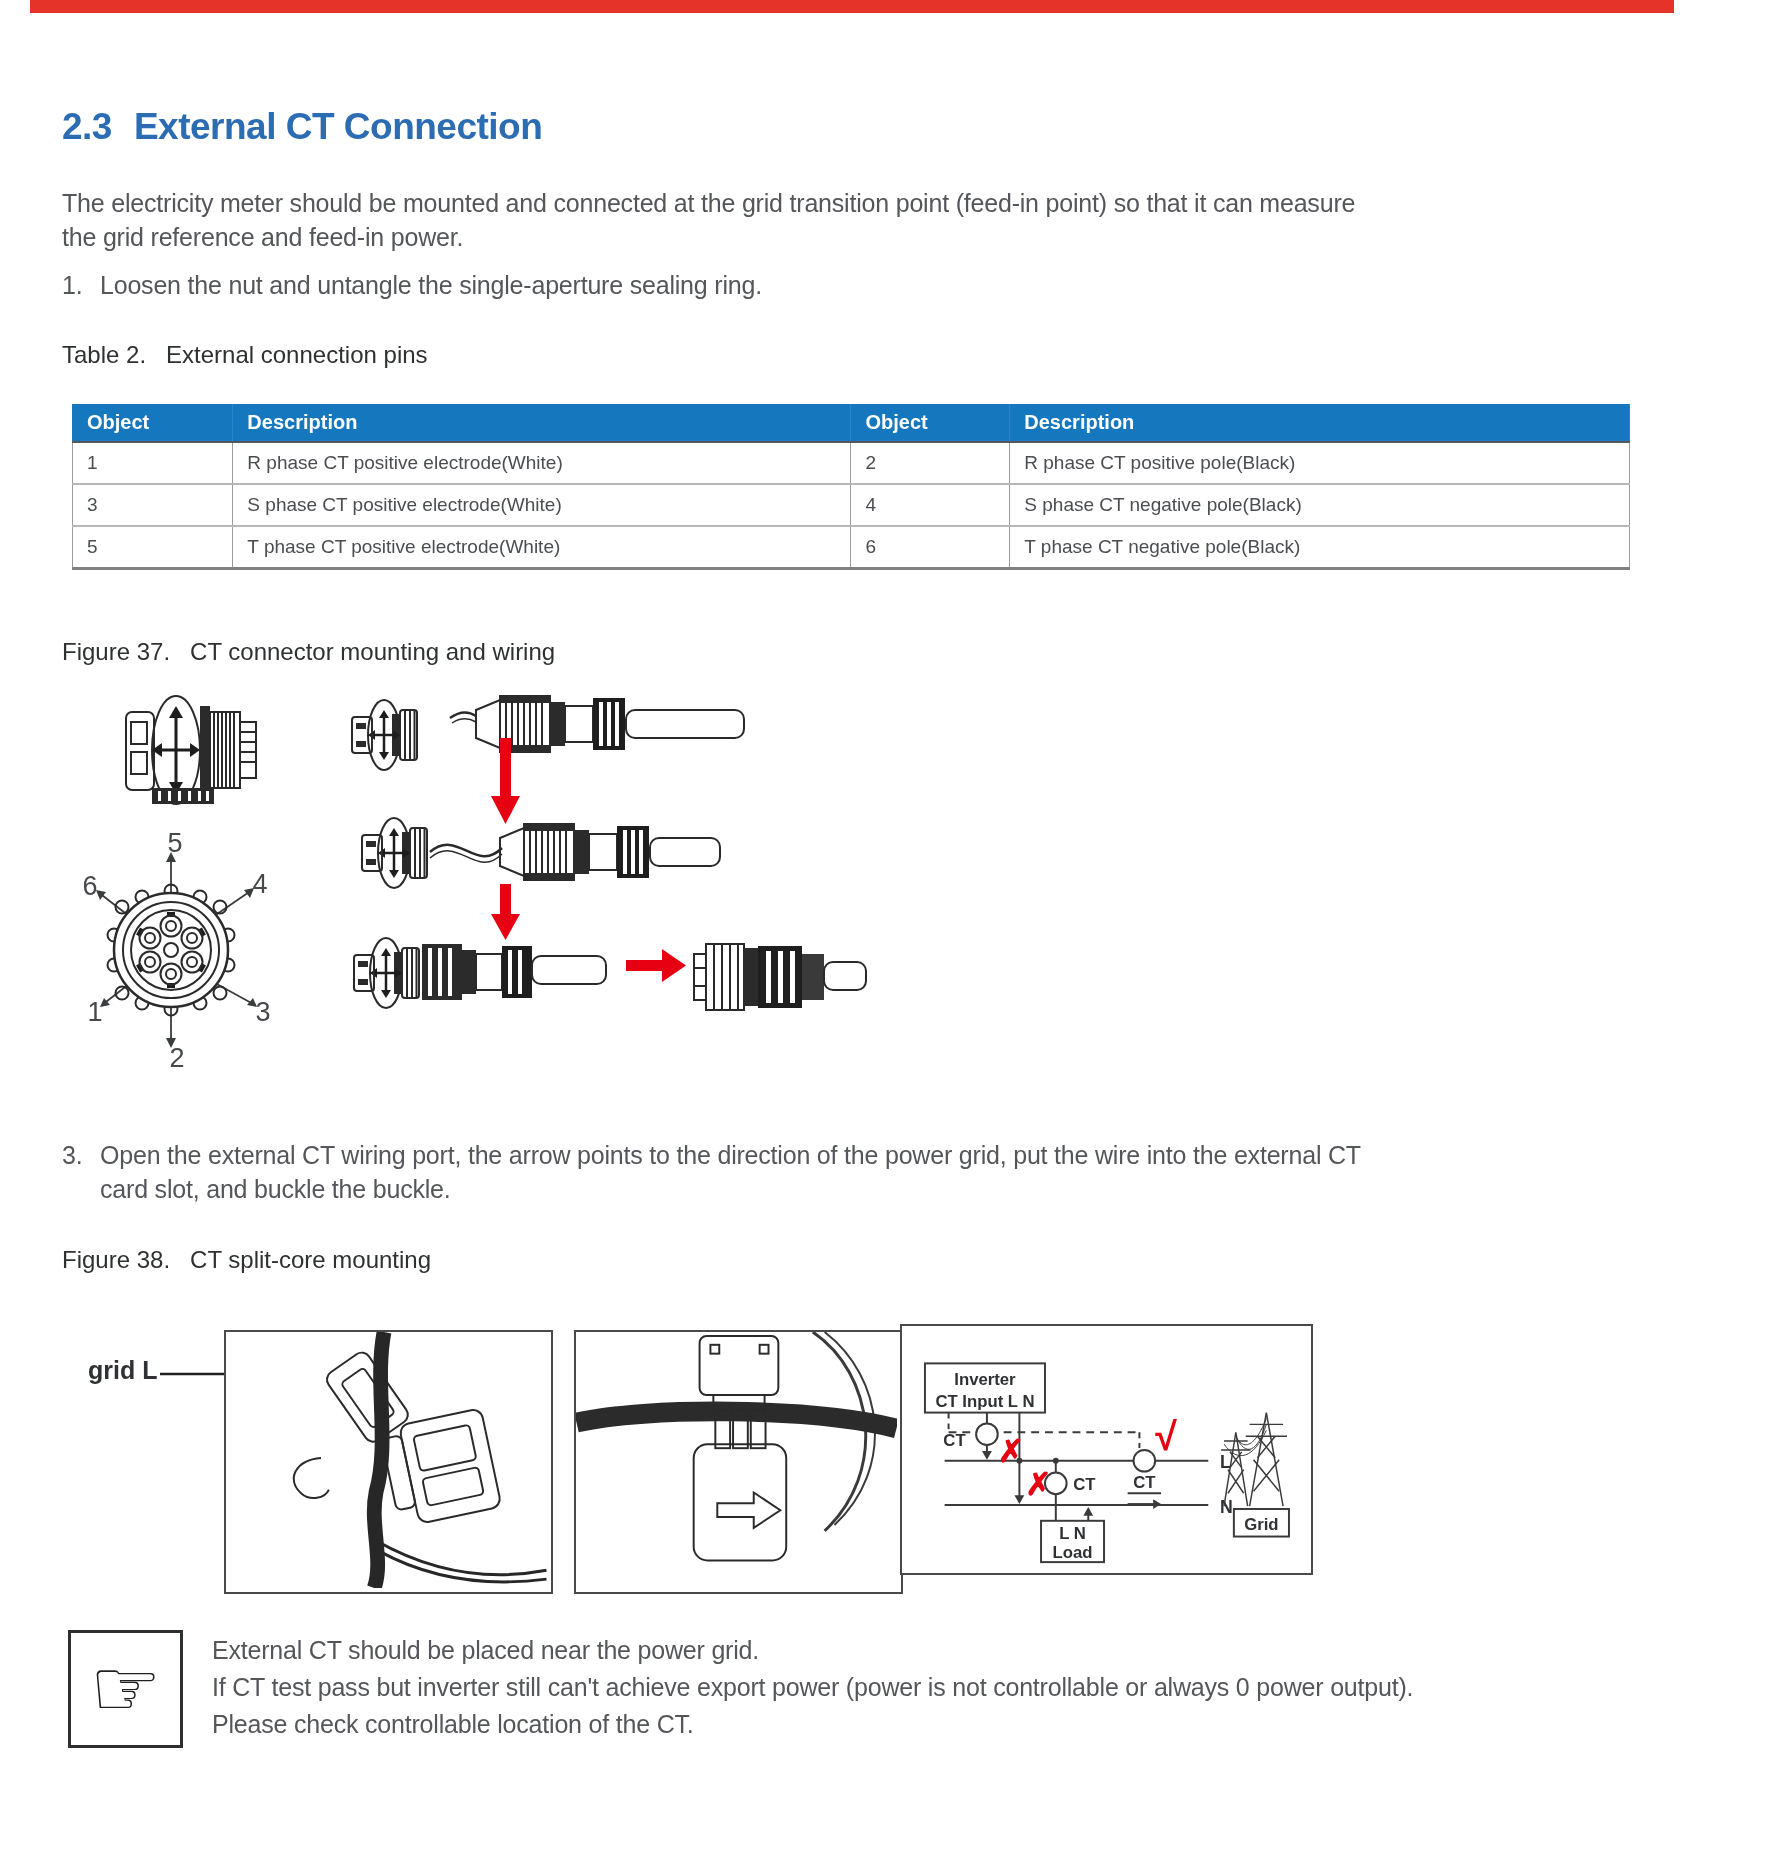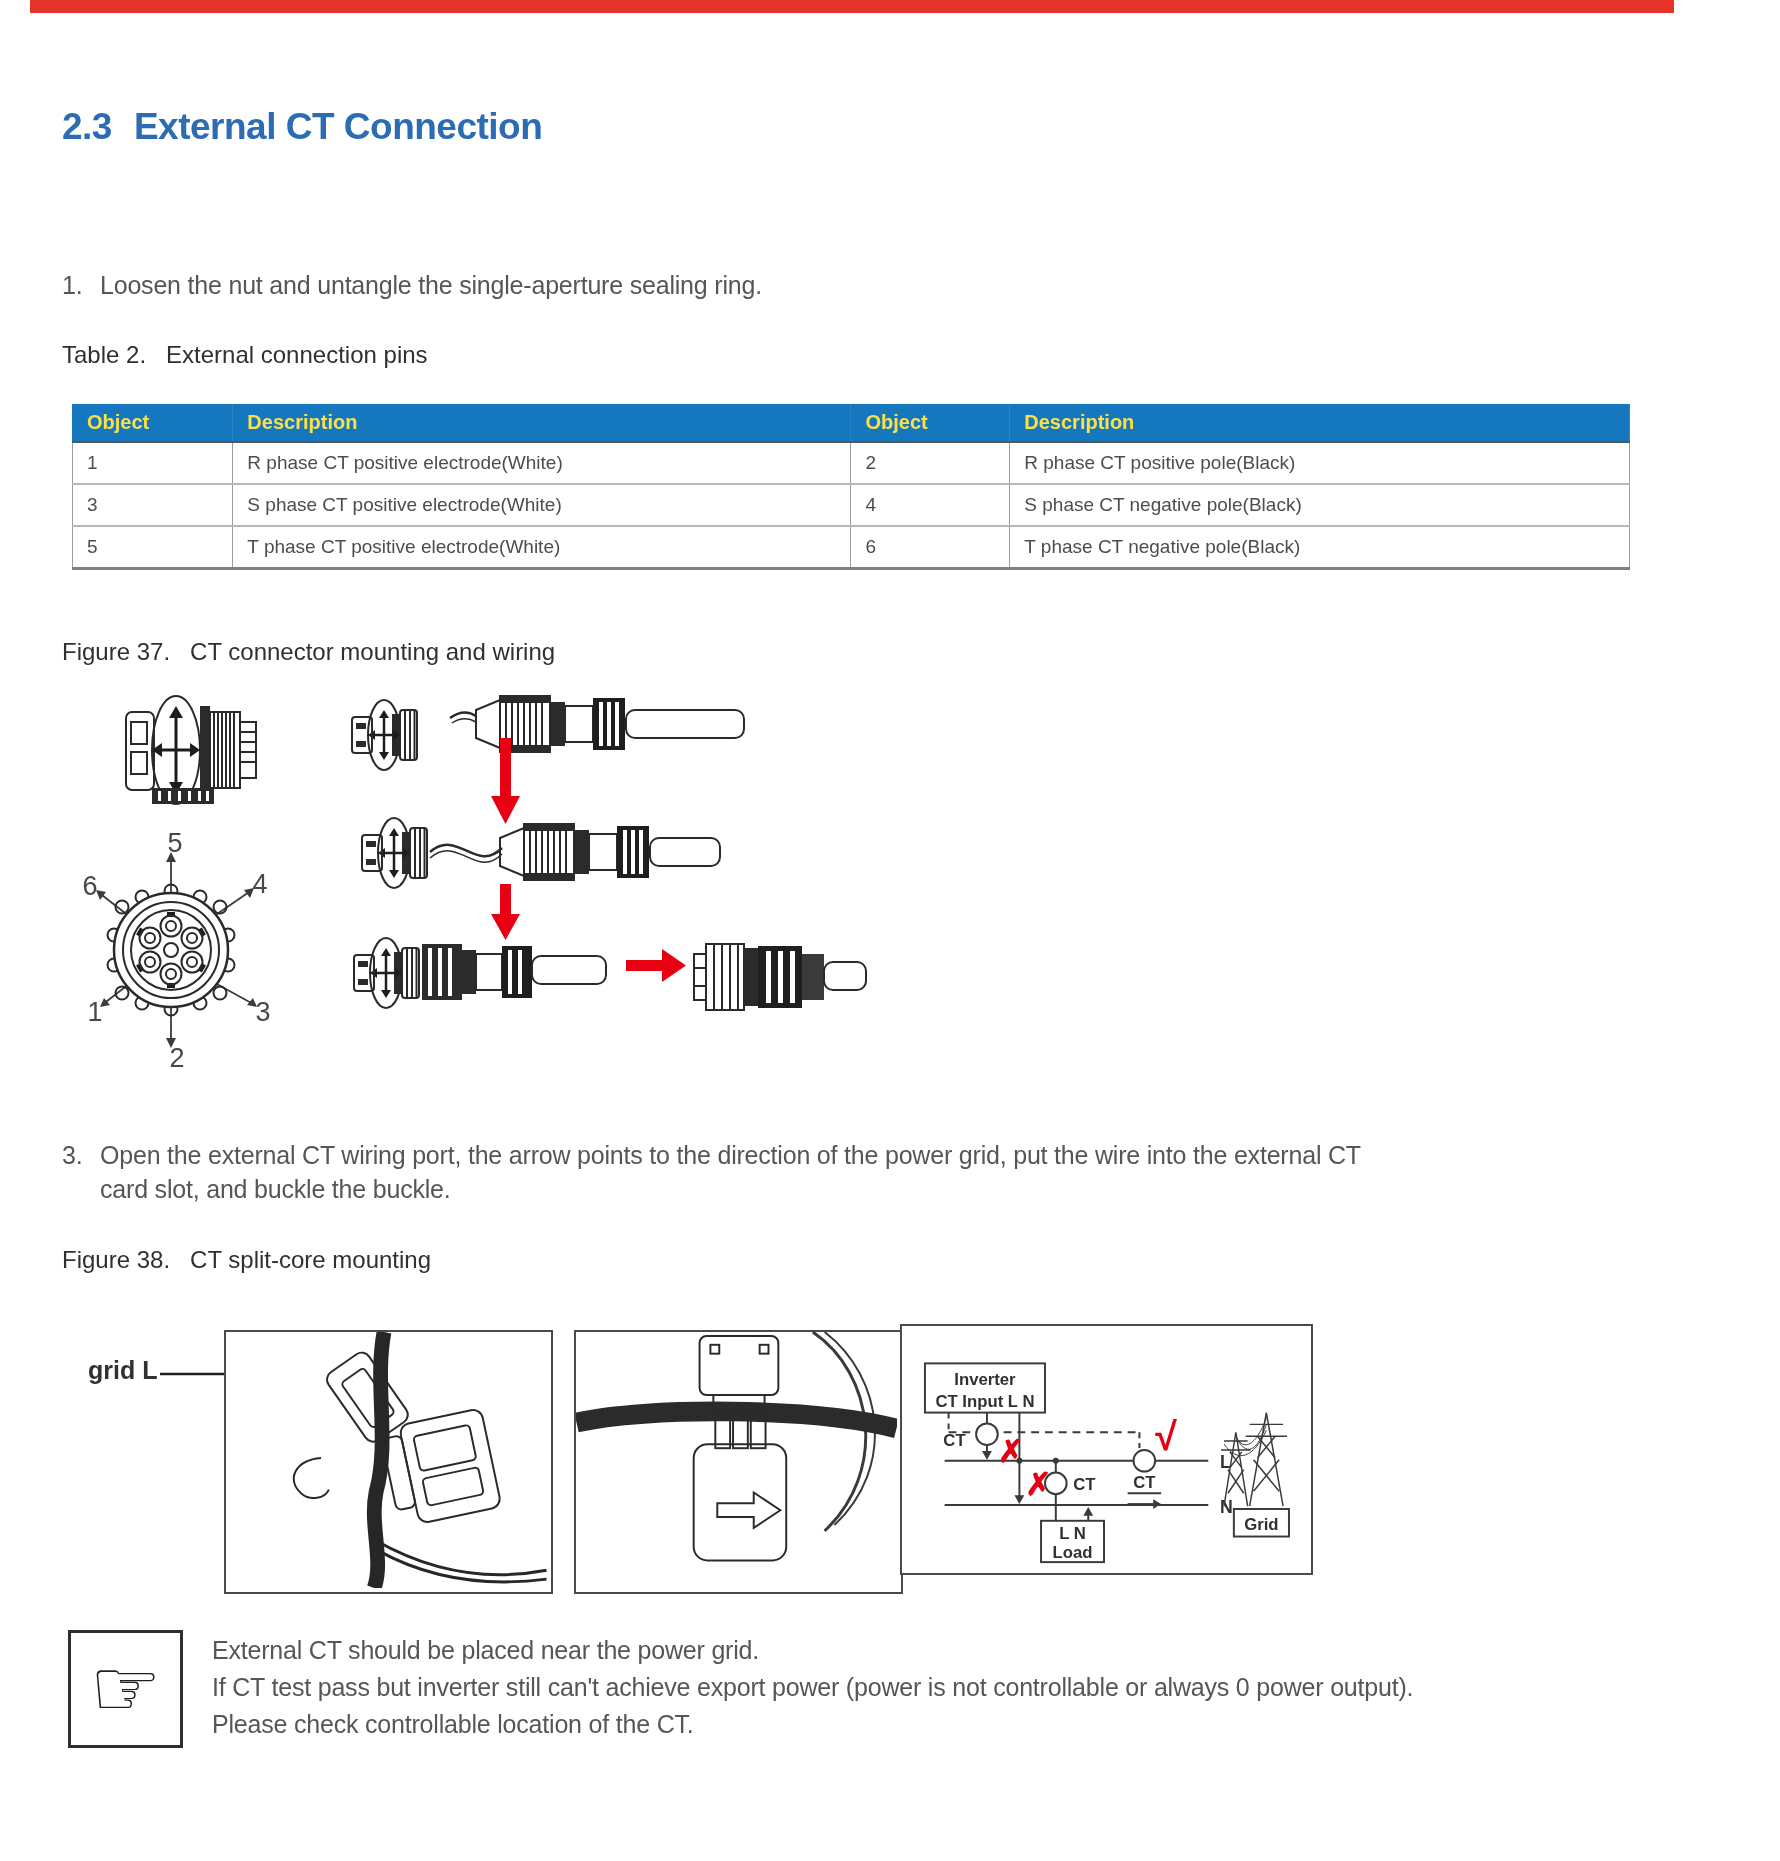--- a/index.html
+++ b/index.html
@@ -10,21 +10,21 @@
   .h1{left:62px;top:106px;font-size:37px;font-weight:bold;color:#2b6cb3;letter-spacing:-0.5px;white-space:nowrap;}
   .h1 .num{margin-right:22px;}
   .body-text{font-size:25px;color:#54565a;letter-spacing:-0.2px;white-space:nowrap;}
   .intro{left:62px;top:186px;line-height:34px;}
   .step{left:62px;line-height:34px;}
   .step .n{display:inline-block;width:38px;}
   .step .cont{margin-left:38px;}
   .cap{font-size:24px;font-weight:normal;color:#2e3032;white-space:nowrap;}
   .cap .lab{margin-right:20px;}
   table.pins{position:absolute;left:72px;top:404px;width:1558px;border-collapse:collapse;table-layout:fixed;}
-  table.pins th{background:#1577bd;color:#fde047;font-size:20px;font-weight:bold;text-align:left;
+  table.pins th{background:#1577bd;color:#ffffff;font-size:20px;font-weight:bold;text-align:left;
     padding:7px 0 7px 14px;border-right:1px solid #2a86c6;border-bottom:2px solid #55585a;}
   table.pins td{font-size:19px;color:#4b4d51;background:#ffffff;padding:9px 0 9px 14px;
     border-right:1px solid #9a9c9e;border-left:1px solid #9a9c9e;border-top:2px solid #b6b7b9;}
   table.pins tr:last-child td{border-bottom:3px solid #7e8082;}
   table.pins th:first-child{border-left:1px solid #1577bd;}
   .c1{width:10.3%;} .c2{width:39.7%;} .c3{width:10.2%;} .c4{width:39.8%;}
   .pinlab{font-size:27px;color:#46484c;transform:translate(-50%,-50%);}
   .panel{border:2px solid #4a4a4a;background:#fff;margin-left:44px;}
   .noteicon{left:68px;top:1630px;width:115px;height:118px;border:3px solid #2c2e30;box-sizing:border-box;
     display:flex;align-items:center;justify-content:center;font-family:"DejaVu Sans",sans-serif;
@@ -38,20 +38,24 @@
 <body>
 
 <div id="page">
 
   <div class="abs redbar"></div>
 
   <div class="abs h1">
     <span class="num">2.3</span><span>External CT Connection</span>
   </div>
 
+  <div class="abs body-text intro">
+    <div>The electricity meter should be mounted and connected at the grid transition point (feed-in point) so that it can measure</div>
+    <div>the grid reference and feed-in power.</div>
+  </div>
 
   <div class="abs body-text step" style="top:268px;">
     <span class="n">1.</span><span>Loosen the nut and untangle the single-aperture sealing ring.</span>
   </div>
 
   <div class="abs cap" style="left:62px;top:341px;">
     <span class="lab">Table 2.</span><span>External connection pins</span>
   </div>
 
   <table class="pins">

